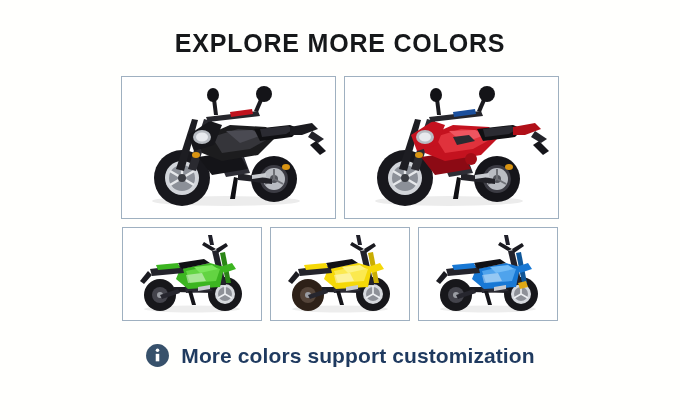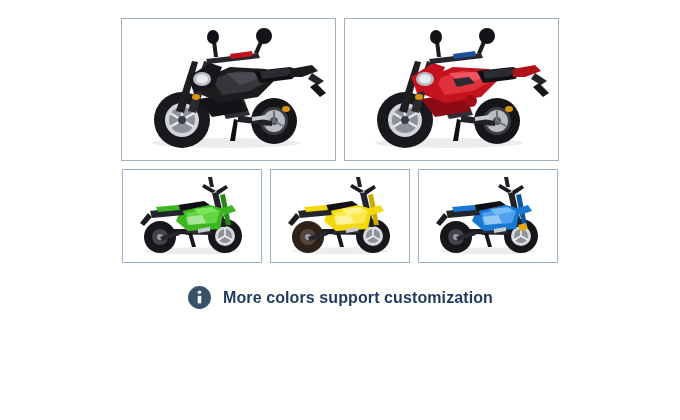--- a/index.html
+++ b/index.html
@@ -67,32 +67,33 @@
     justify-content: center;
     gap: 11px;
     margin-top: 22px;
   }
   .info-icon {
     width: 25px;
     height: 25px;
     flex: 0 0 auto;
   }
   .caption-text {
-    font-size: 16px;
+    font-size: 21px;
     font-weight: bold;
     color: #1f3a5f;
     letter-spacing: 0.1px;
     font-family: "Liberation Sans", sans-serif;
   }
 </style>
 </head>
 <body>
 
 <div class="page">
 
+  <h1 class="title">EXPLORE MORE COLORS</h1>
 
   <div class="gallery">
 
     <div class="row row-top">
 
       <div class="card card-large">
         <svg width="205" height="133" viewBox="0 0 205 133">
           <ellipse cx="100" cy="120" rx="74" ry="5" fill="#ececec"></ellipse>
 
           <circle cx="148" cy="98" r="23" fill="#15151a"></circle>

